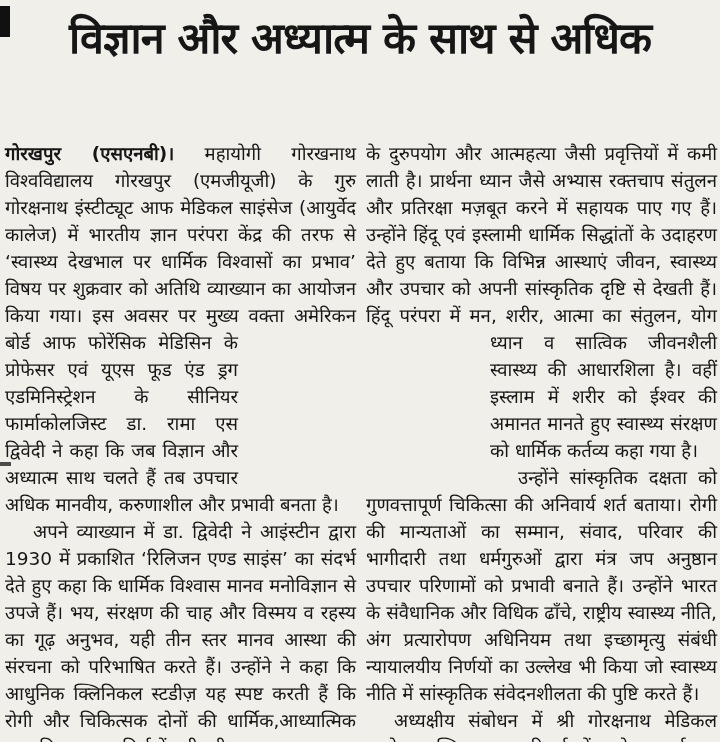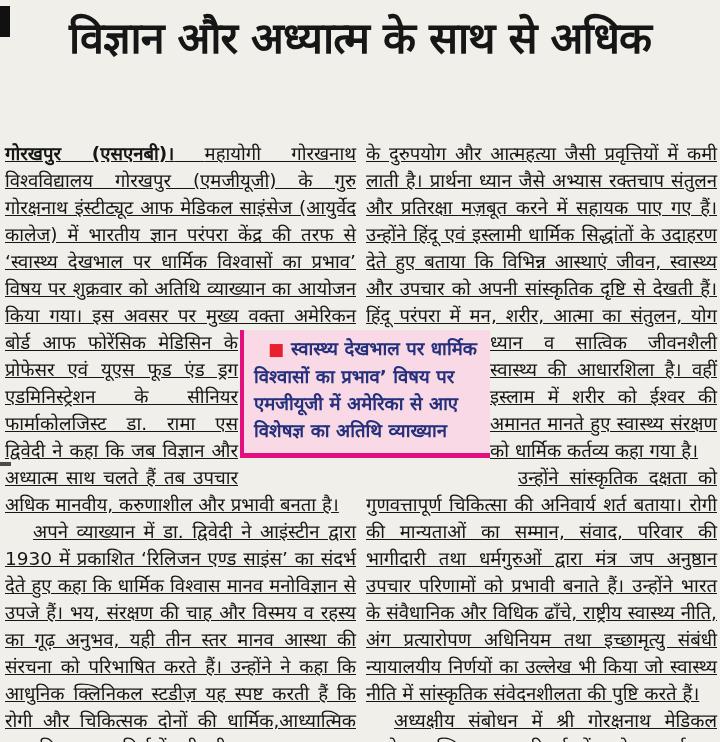--- a/index.html
+++ b/index.html
@@ -14,21 +14,21 @@
     font-family:"DejaVu Sans","Liberation Sans",sans-serif;
   }
   .headline{
     padding-top:10px;text-align:center;font-weight:700;
     font-size:43px;line-height:57px;letter-spacing:-1px;
     font-family:"DejaVu Serif","Liberation Serif",serif;
   }
   .body-wrap{position:absolute;left:5px;top:140px;width:712px;}
   .cols{display:flex;gap:10px;}
   .col{width:351px;font-size:18.5px;line-height:27px;text-align:justify;}
-  .col p{text-align:justify;text-decoration:underline;}
+  .col p{text-align:justify;}
   .col p.indent{text-indent:28px;}
   .dateline{font-weight:700;}
   
   .push-r{float:right;clear:right;width:0;height:190px;}
   .cut-r{float:right;clear:right;width:118px;height:136px;}
   .push-l{float:left;clear:left;width:0;height:190px;}
   .cut-l{float:left;clear:left;width:124px;height:136px;}
   .pullquote{
     position:absolute;left:235px;top:190px;width:250px;min-height:128px;
     background:var(--pull-bg);
@@ -68,18 +68,15 @@
       <div class="col">
         <div class="push-l"></div>
         <div class="cut-l"></div>
         <p>के दुरुपयोग और आत्महत्या जैसी प्रवृत्तियों में कमी लाती है। प्रार्थना ध्यान जैसे अभ्यास रक्तचाप संतुलन और प्रतिरक्षा मज़बूत करने में सहायक पाए गए हैं। उन्होंने हिंदू एवं इस्लामी धार्मिक सिद्धांतों के उदाहरण देते हुए बताया कि विभिन्न आस्थाएं जीवन, स्वास्थ्य और उपचार को अपनी सांस्कृतिक दृष्टि से देखती हैं। हिंदू परंपरा में मन, शरीर, आत्मा का संतुलन, योग ध्यान व सात्विक जीवनशैली स्वास्थ्य की आधारशिला है। वहीं इस्लाम में शरीर को ईश्वर की अमानत मानते हुए स्वास्थ्य संरक्षण को धार्मिक कर्तव्य कहा गया है।</p>
         <p class="indent">उन्होंने सांस्कृतिक दक्षता को गुणवत्तापूर्ण चिकित्सा की अनिवार्य शर्त बताया। रोगी की मान्यताओं का सम्मान, संवाद, परिवार की भागीदारी तथा धर्मगुरुओं द्वारा मंत्र जप अनुष्ठान उपचार परिणामों को प्रभावी बनाते हैं। उन्होंने भारत के संवैधानिक और विधिक ढाँचे, राष्ट्रीय स्वास्थ्य नीति,  अंग प्रत्यारोपण अधिनियम तथा इच्छामृत्यु संबंधी न्यायालयीय निर्णयों का उल्लेख भी किया जो स्वास्थ्य नीति में सांस्कृतिक संवेदनशीलता की पुष्टि करते हैं।</p>
         <p class="indent">अध्यक्षीय संबोधन में श्री गोरक्षनाथ मेडिकल कालेज हास्पिटल एण्ड रिसर्च सेंटर के प्राचार्य डा. अनुराग श्रीवास्तव ने कहा कि स्वस्थ का वास्तविक अर्थ स्वयं के स्वरूप में स्थित होना है। ध्यान, चित्तस्थिरता और आत्मानुशीलन स्वास्थ्य का आधार हैं। स्वागत भाषण आयुर्वेद कालेज के प्राचार्य डा. गिरिधर वेदांतम ने किया। जबकि अतिथि परिचय  फार्मेसी संकाय के डीन डा. मधुसूदन पुरोहित ने कराया।</p>
       </div>
 
     </div>
 
-    <div class="pullquote">
-      <span class="pq-bullet">■</span><span>स्वास्थ्य देखभाल पर धार्मिक विश्वासों का प्रभाव’ विषय पर एमजीयूजी में अमेरिका से आए विशेषज्ञ का अतिथि व्याख्यान</span>
-    </div>
   </div>
 
 </div>
 
 </body></html>

